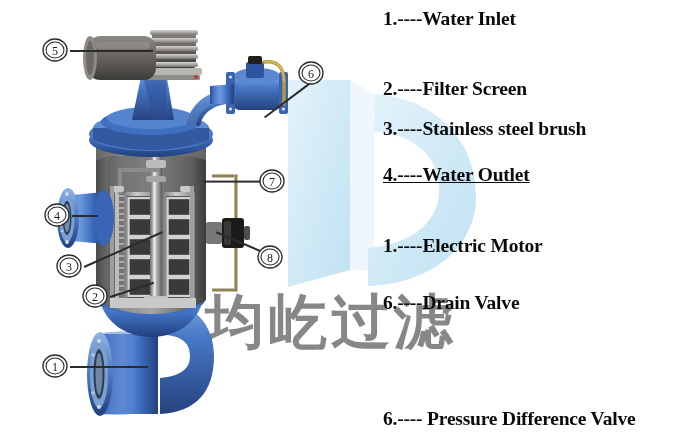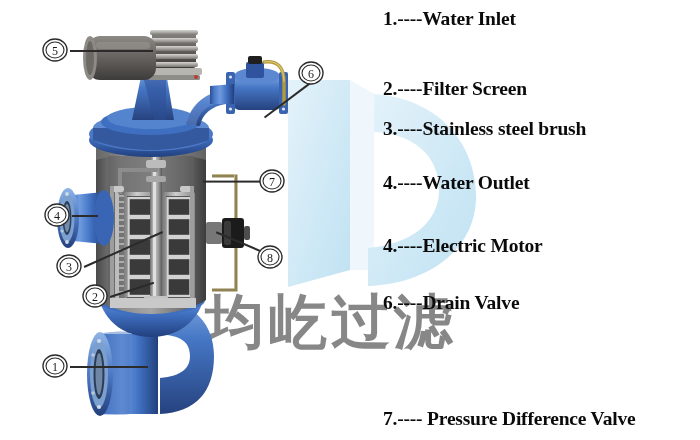--- a/index.html
+++ b/index.html
@@ -375,19 +375,19 @@
         <ellipse cx="13" cy="12" rx="9" ry="8" fill="none" stroke="#2b2b2b" stroke-width="1.1"></ellipse>
         <text x="13" y="16.5" text-anchor="middle" font-family="Liberation Serif, serif" font-size="12" fill="#1a1a1a">8</text>
       </svg>
     </div>
   </div>
 
   <div class="legend">
     <div class="legend-item" style="top:8px;">1.----Water Inlet</div>
     <div class="legend-item" style="top:78px;">2.----Filter Screen</div>
     <div class="legend-item" style="top:118px;text-align:center;">3.----Stainless steel brush</div>
-    <div class="legend-item" style="top:172px;">4.----Water Outlet</div>
-    <div class="legend-item" style="top:235px;">4.----Electric Motor</div>
+    <div class="legend-item" style="top:164px;text-decoration:underline;">4.----Water Outlet</div>
+    <div class="legend-item" style="top:235px;">1.----Electric Motor</div>
     <div class="legend-item" style="top:292px;">6.----Drain Valve</div>
-    <div class="legend-item" style="top:408px;">7.---- Pressure Difference Valve</div>
+    <div class="legend-item" style="top:408px;">6.---- Pressure Difference Valve</div>
   </div>
 
 </div>
 
 </body></html>

